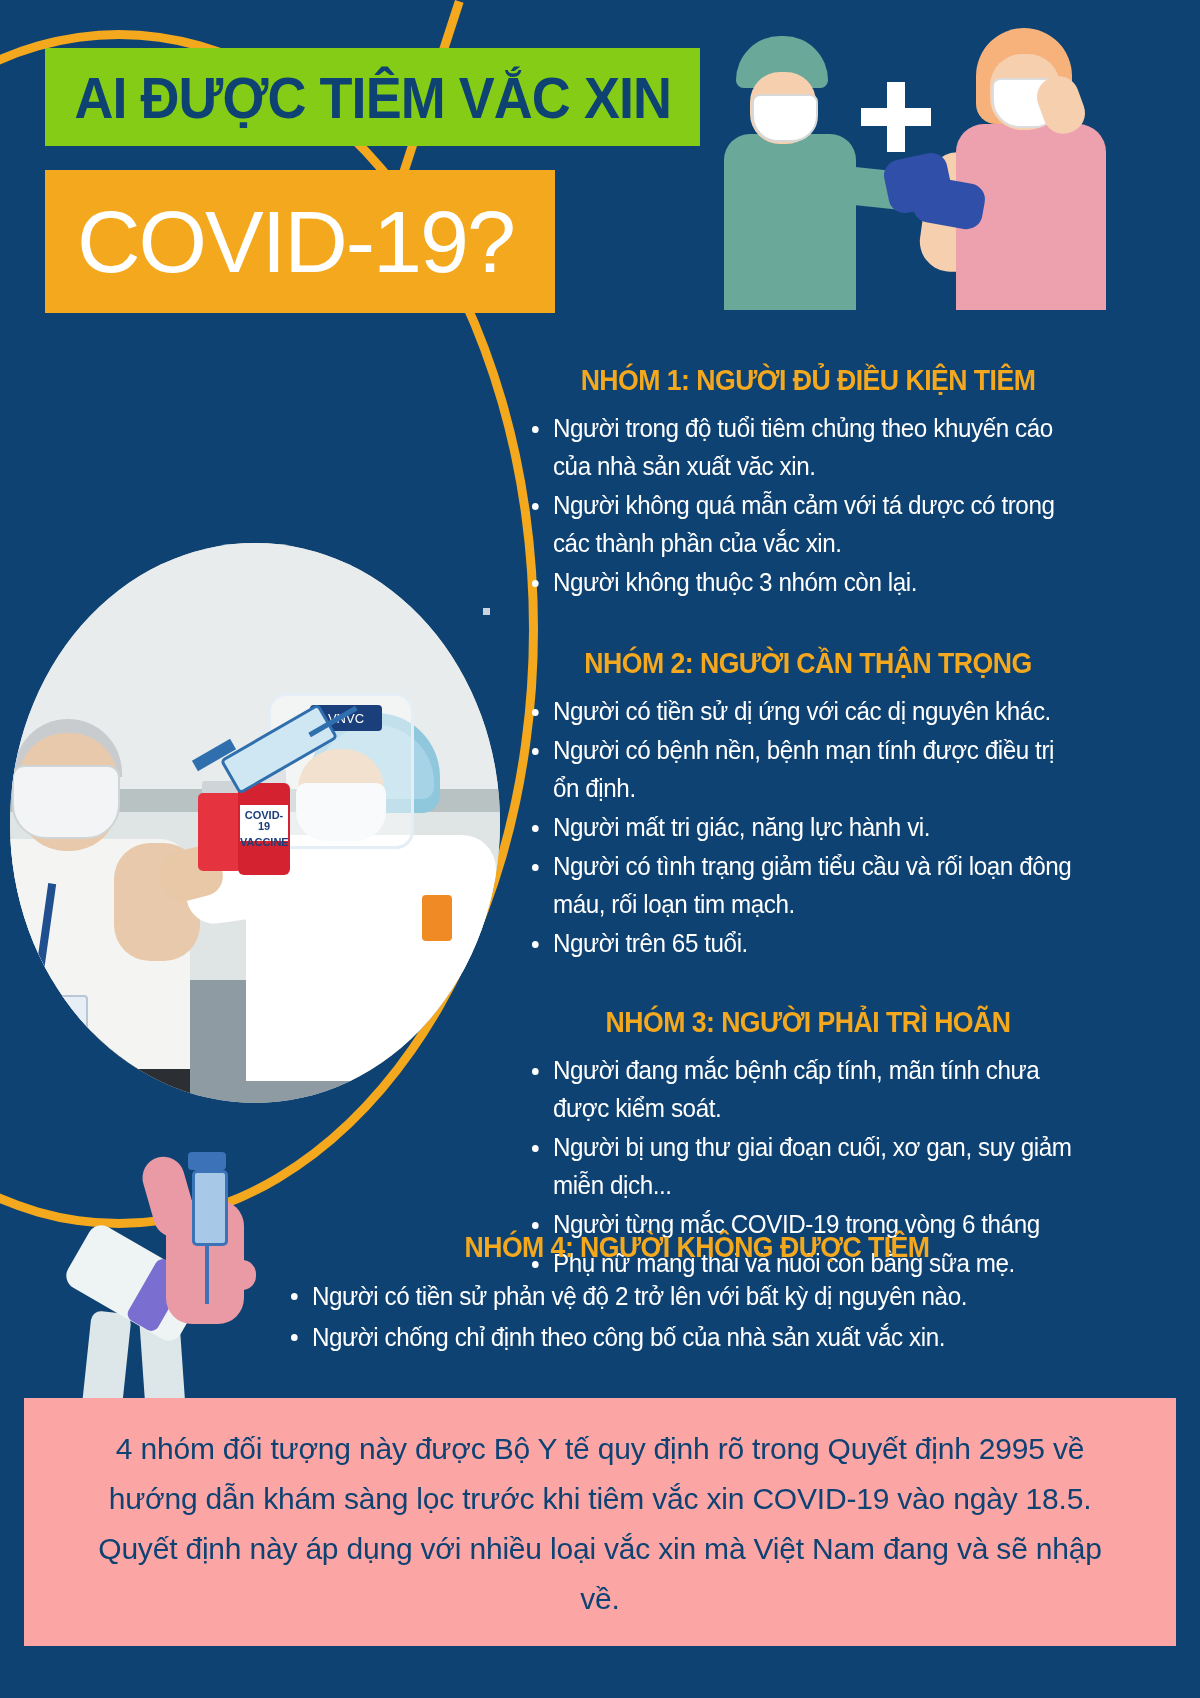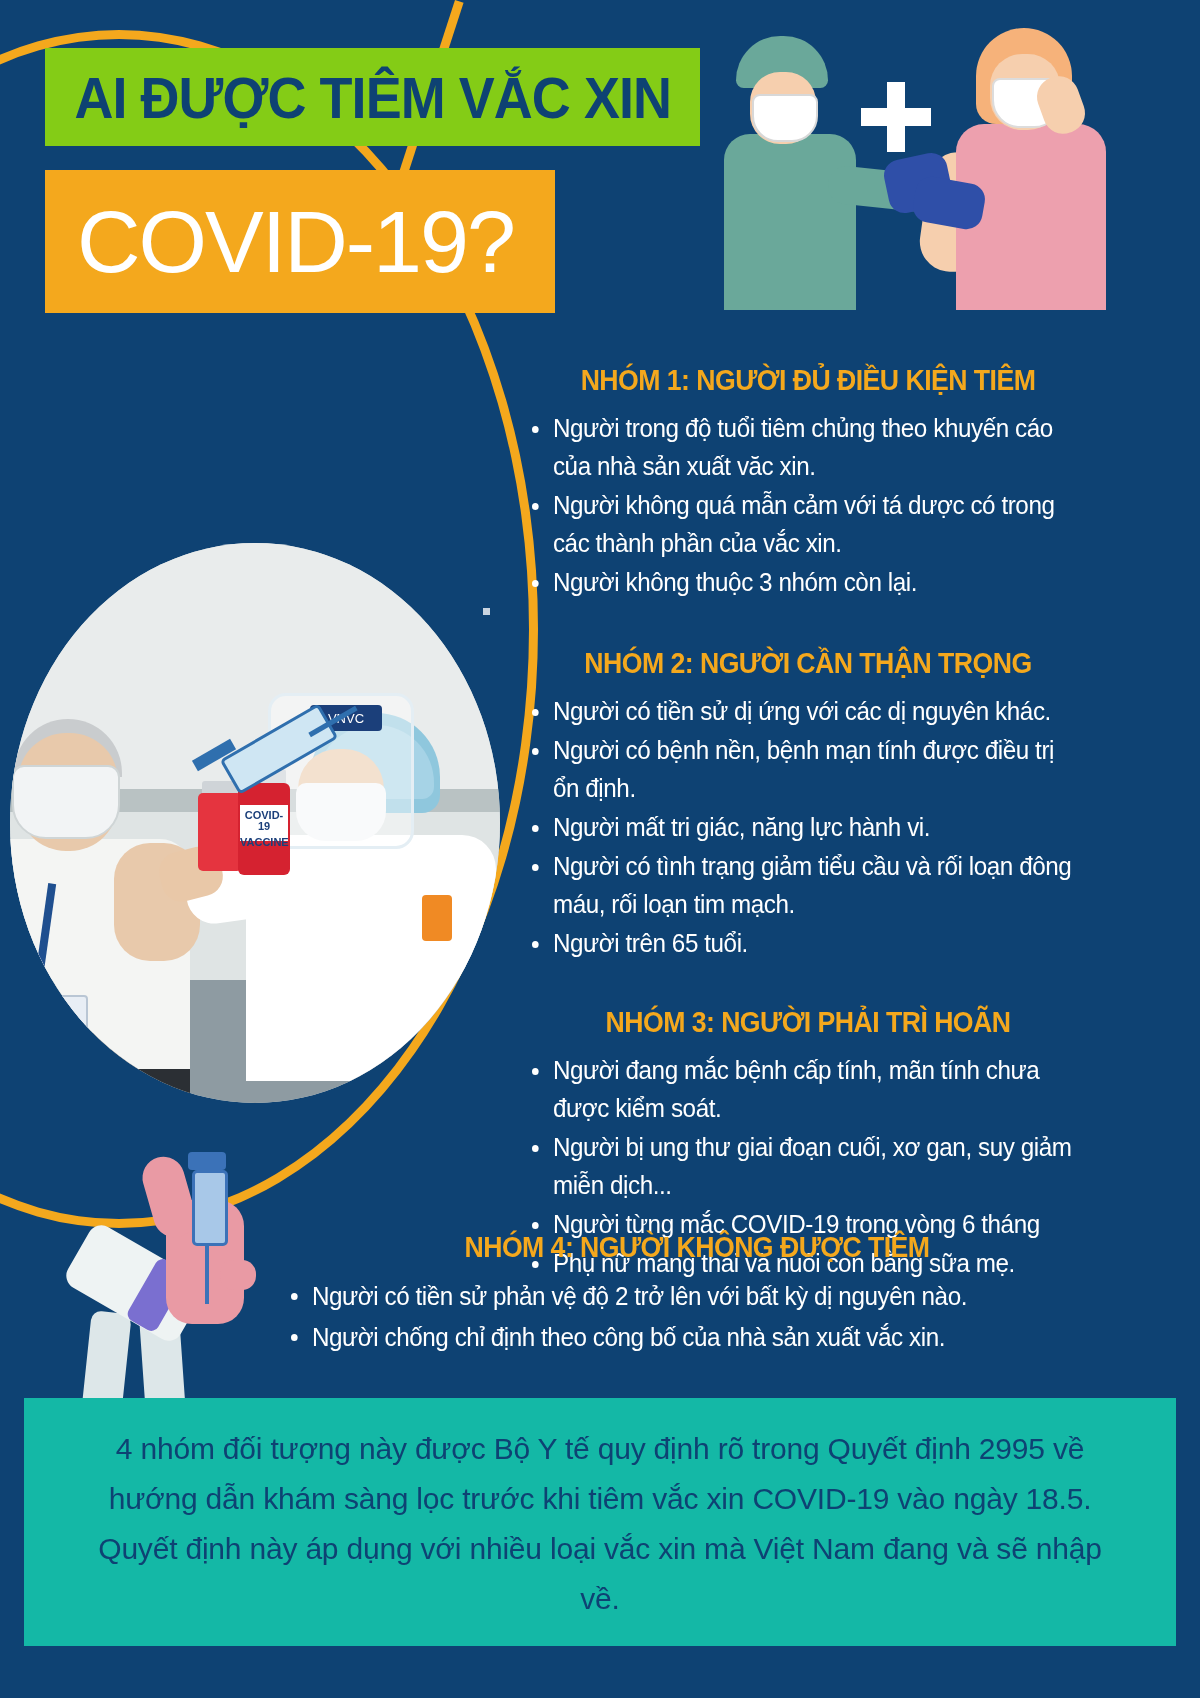--- a/index.html
+++ b/index.html
@@ -282,21 +282,21 @@
   .group4 .grp-head { text-align: center; font-size: 29px; }
   .group4 ul.bl li { font-size: 25.5px; line-height: 40px; }
 
   
   .note {
     position: absolute;
     left: 24px;
     top: 1398px;
     width: 1152px;
     height: 248px;
-    background: #14b8a6;
+    background: #fca5a5;
     box-sizing: border-box;
     padding: 26px 60px 0 60px;
   }
   .note p {
     margin: 0;
     color: #0e4273;
     font-size: 30px;
     line-height: 50px;
     text-align: center;
     letter-spacing: -0.2px;

